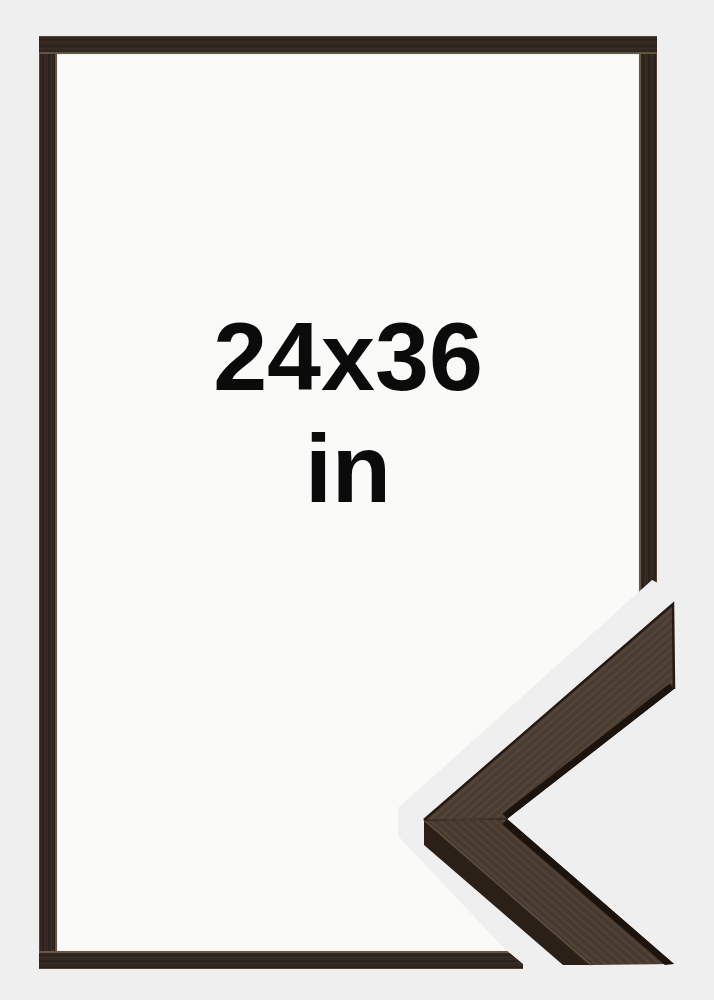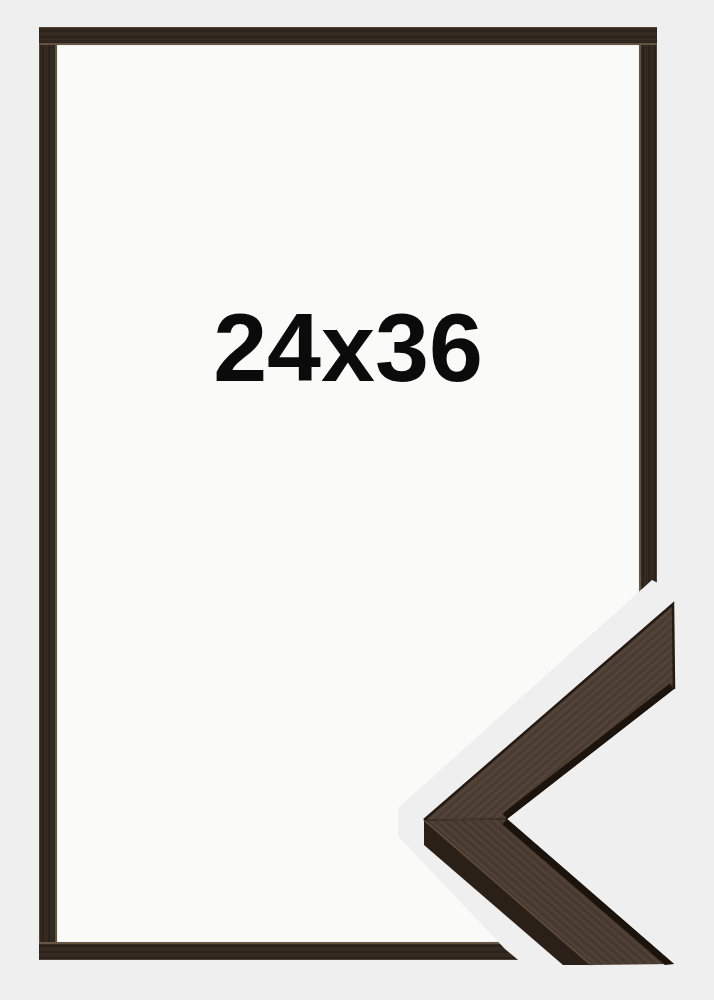--- a/index.html
+++ b/index.html
@@ -13,21 +13,21 @@
     --text:#0b0b0b;
   }
   html,body{margin:0;padding:0;}
   body{background:#ddd;font-family:"Liberation Sans",sans-serif;}
   .stage{
     position:relative;width:714px;height:1000px;overflow:hidden;
     background:var(--page-bg);
   }
   
   .frame{
-    position:absolute;left:39px;top:27px;width:618px;height:933px;
+    position:absolute;left:39px;top:36px;width:618px;height:933px;
   }
   .bar{position:absolute;}
   .bar.h{
     left:0;right:0;height:18px;
     background:repeating-linear-gradient(180deg,
       #392e26 0 1px,#30261f 1px 2px,#362b23 2px 3px,#2b221b 3px 5px,#332920 5px 6px);
   }
   .bar.v{
     top:0;bottom:0;width:18px;
     background:repeating-linear-gradient(90deg,
@@ -66,20 +66,21 @@
 <div class="stage">
 
   <div class="frame">
     <div class="bar v left"></div>
     <div class="bar v right"></div>
     <div class="bar h top"></div>
     <div class="bar h bottom"></div>
     <div class="interior">
       <div class="size-label">
         <div>24x36</div>
+        <div>in</div>
       </div>
     </div>
   </div>
 
   <svg class="detail-svg" width="714" height="1000" viewBox="0 0 714 1000">
     <defs>
       <pattern id="grainUp" patternUnits="userSpaceOnUse" width="7" height="6" patternTransform="rotate(-41)">
         <rect x="0" y="0" width="7" height="1.3" fill="rgba(255,255,255,0.05)"></rect>
         <rect x="0" y="3" width="7" height="1" fill="rgba(0,0,0,0.09)"></rect>
       </pattern>

